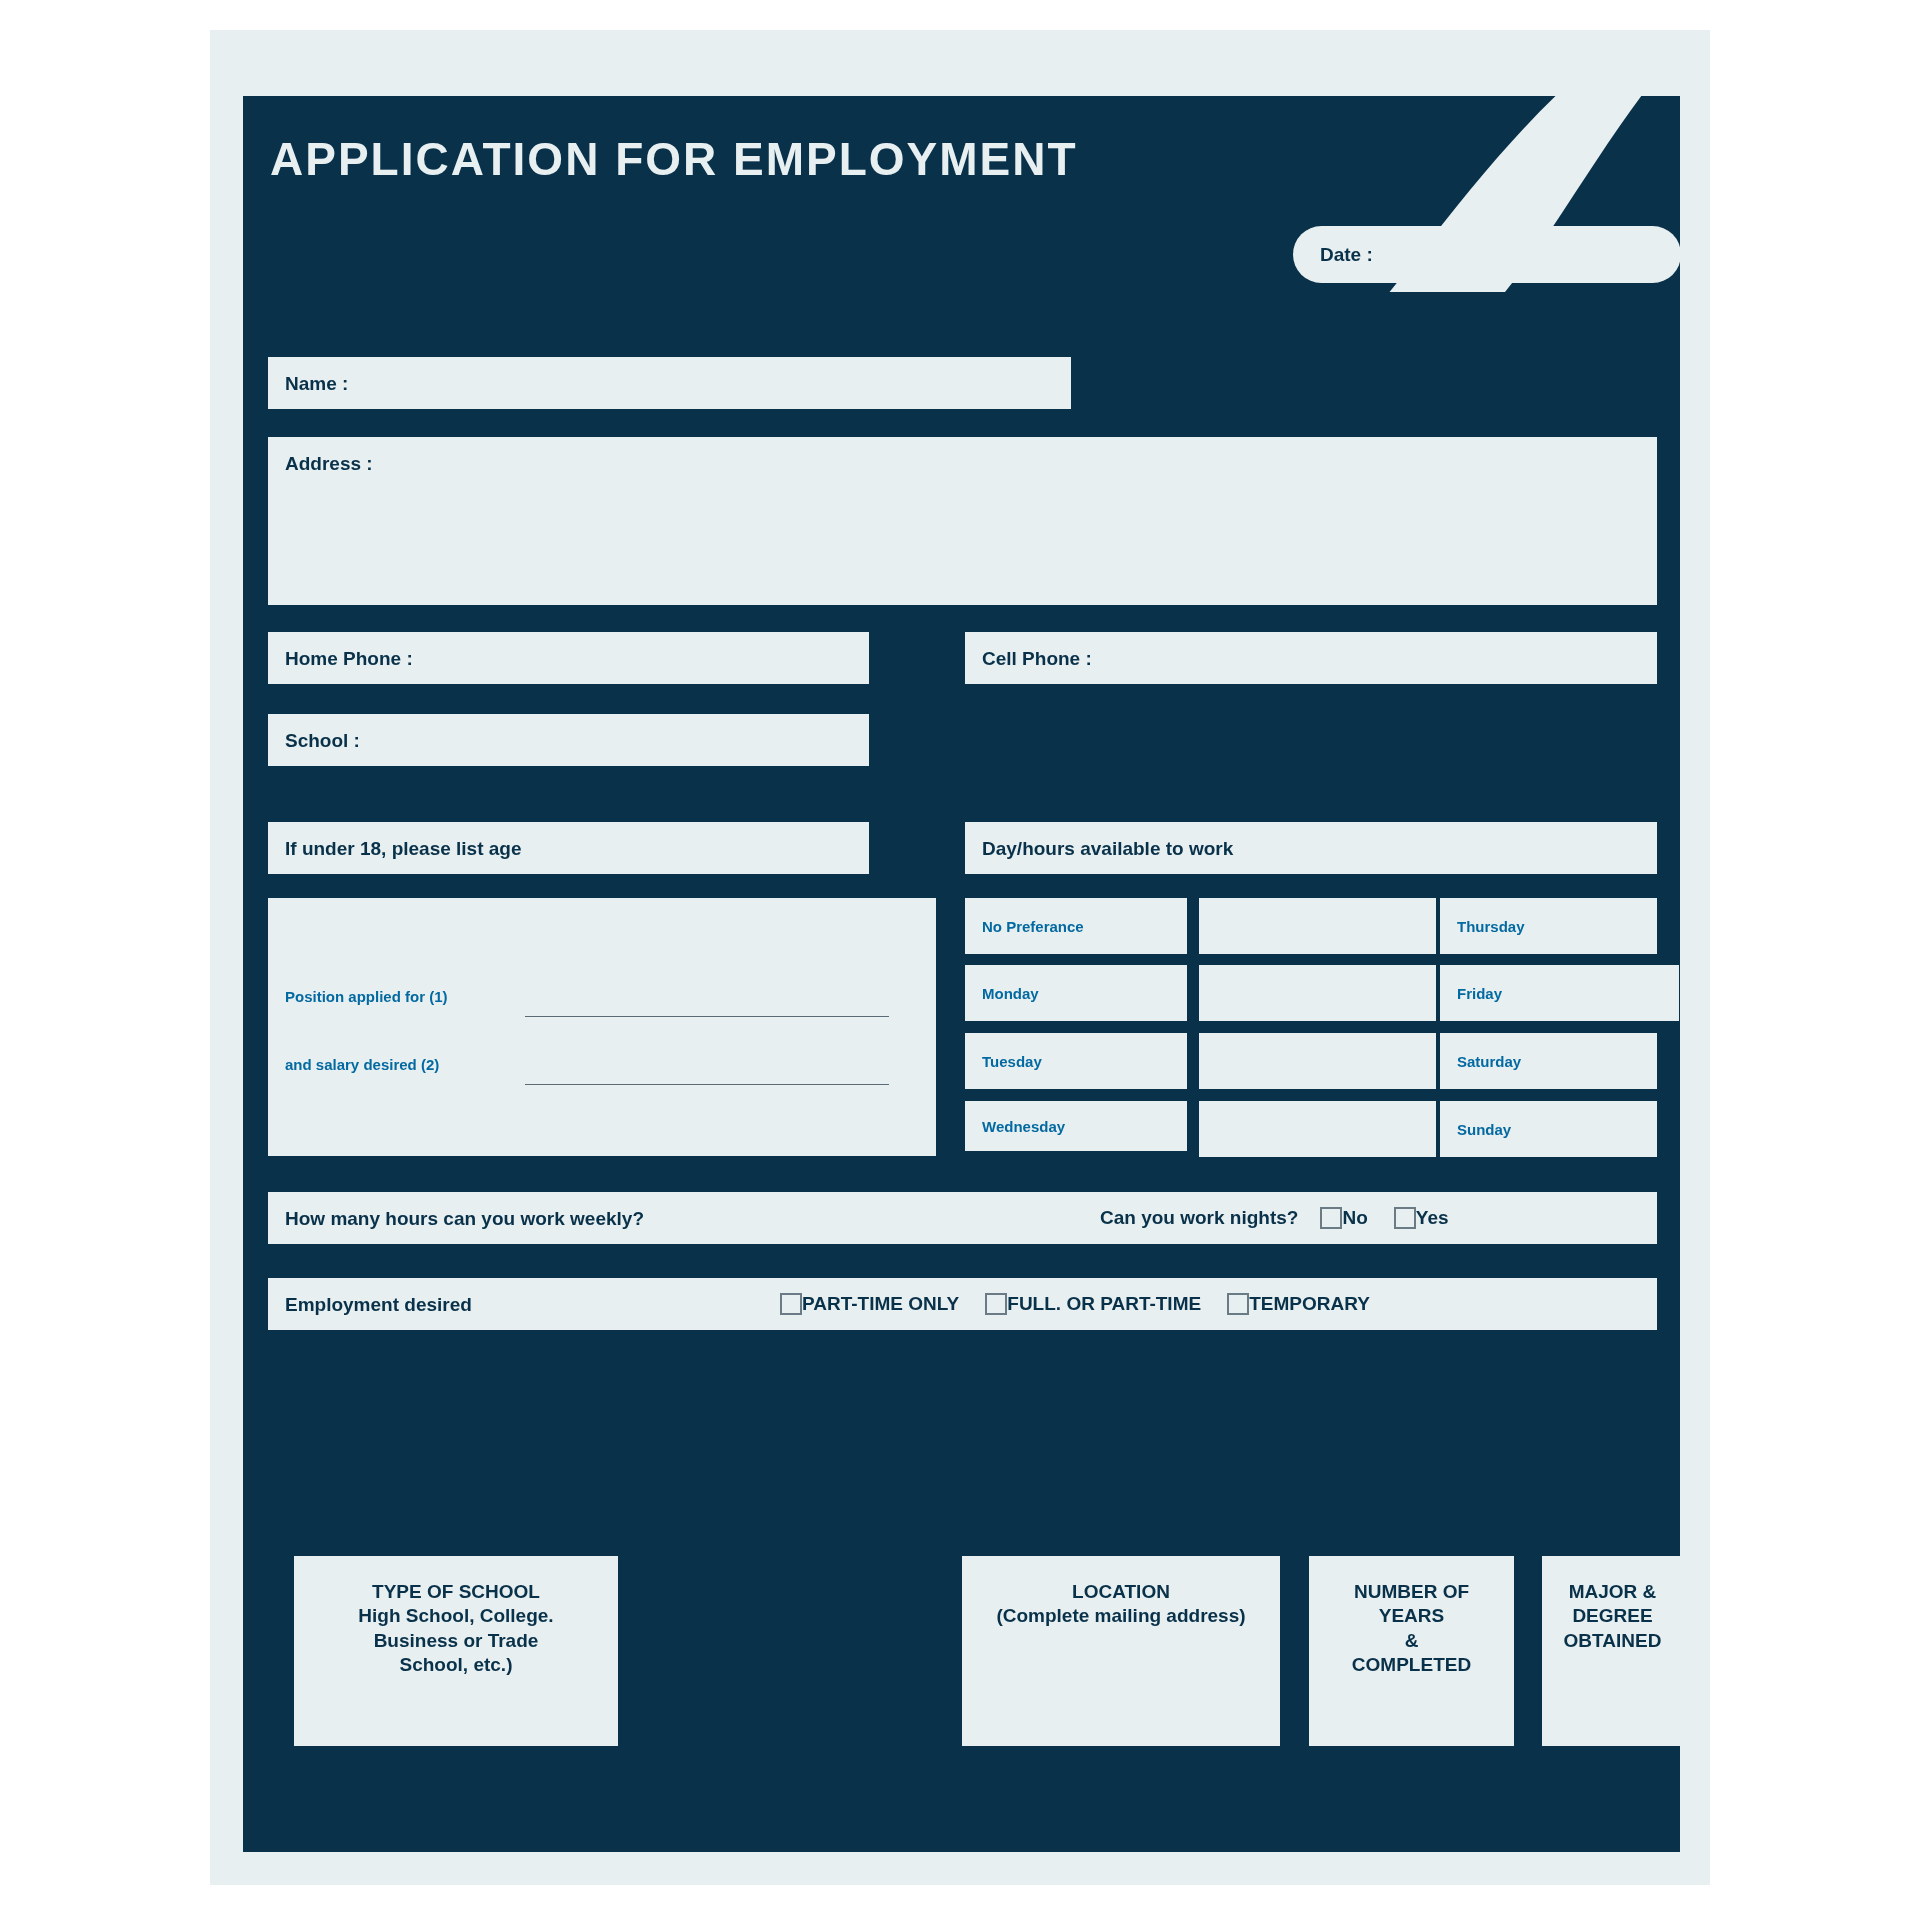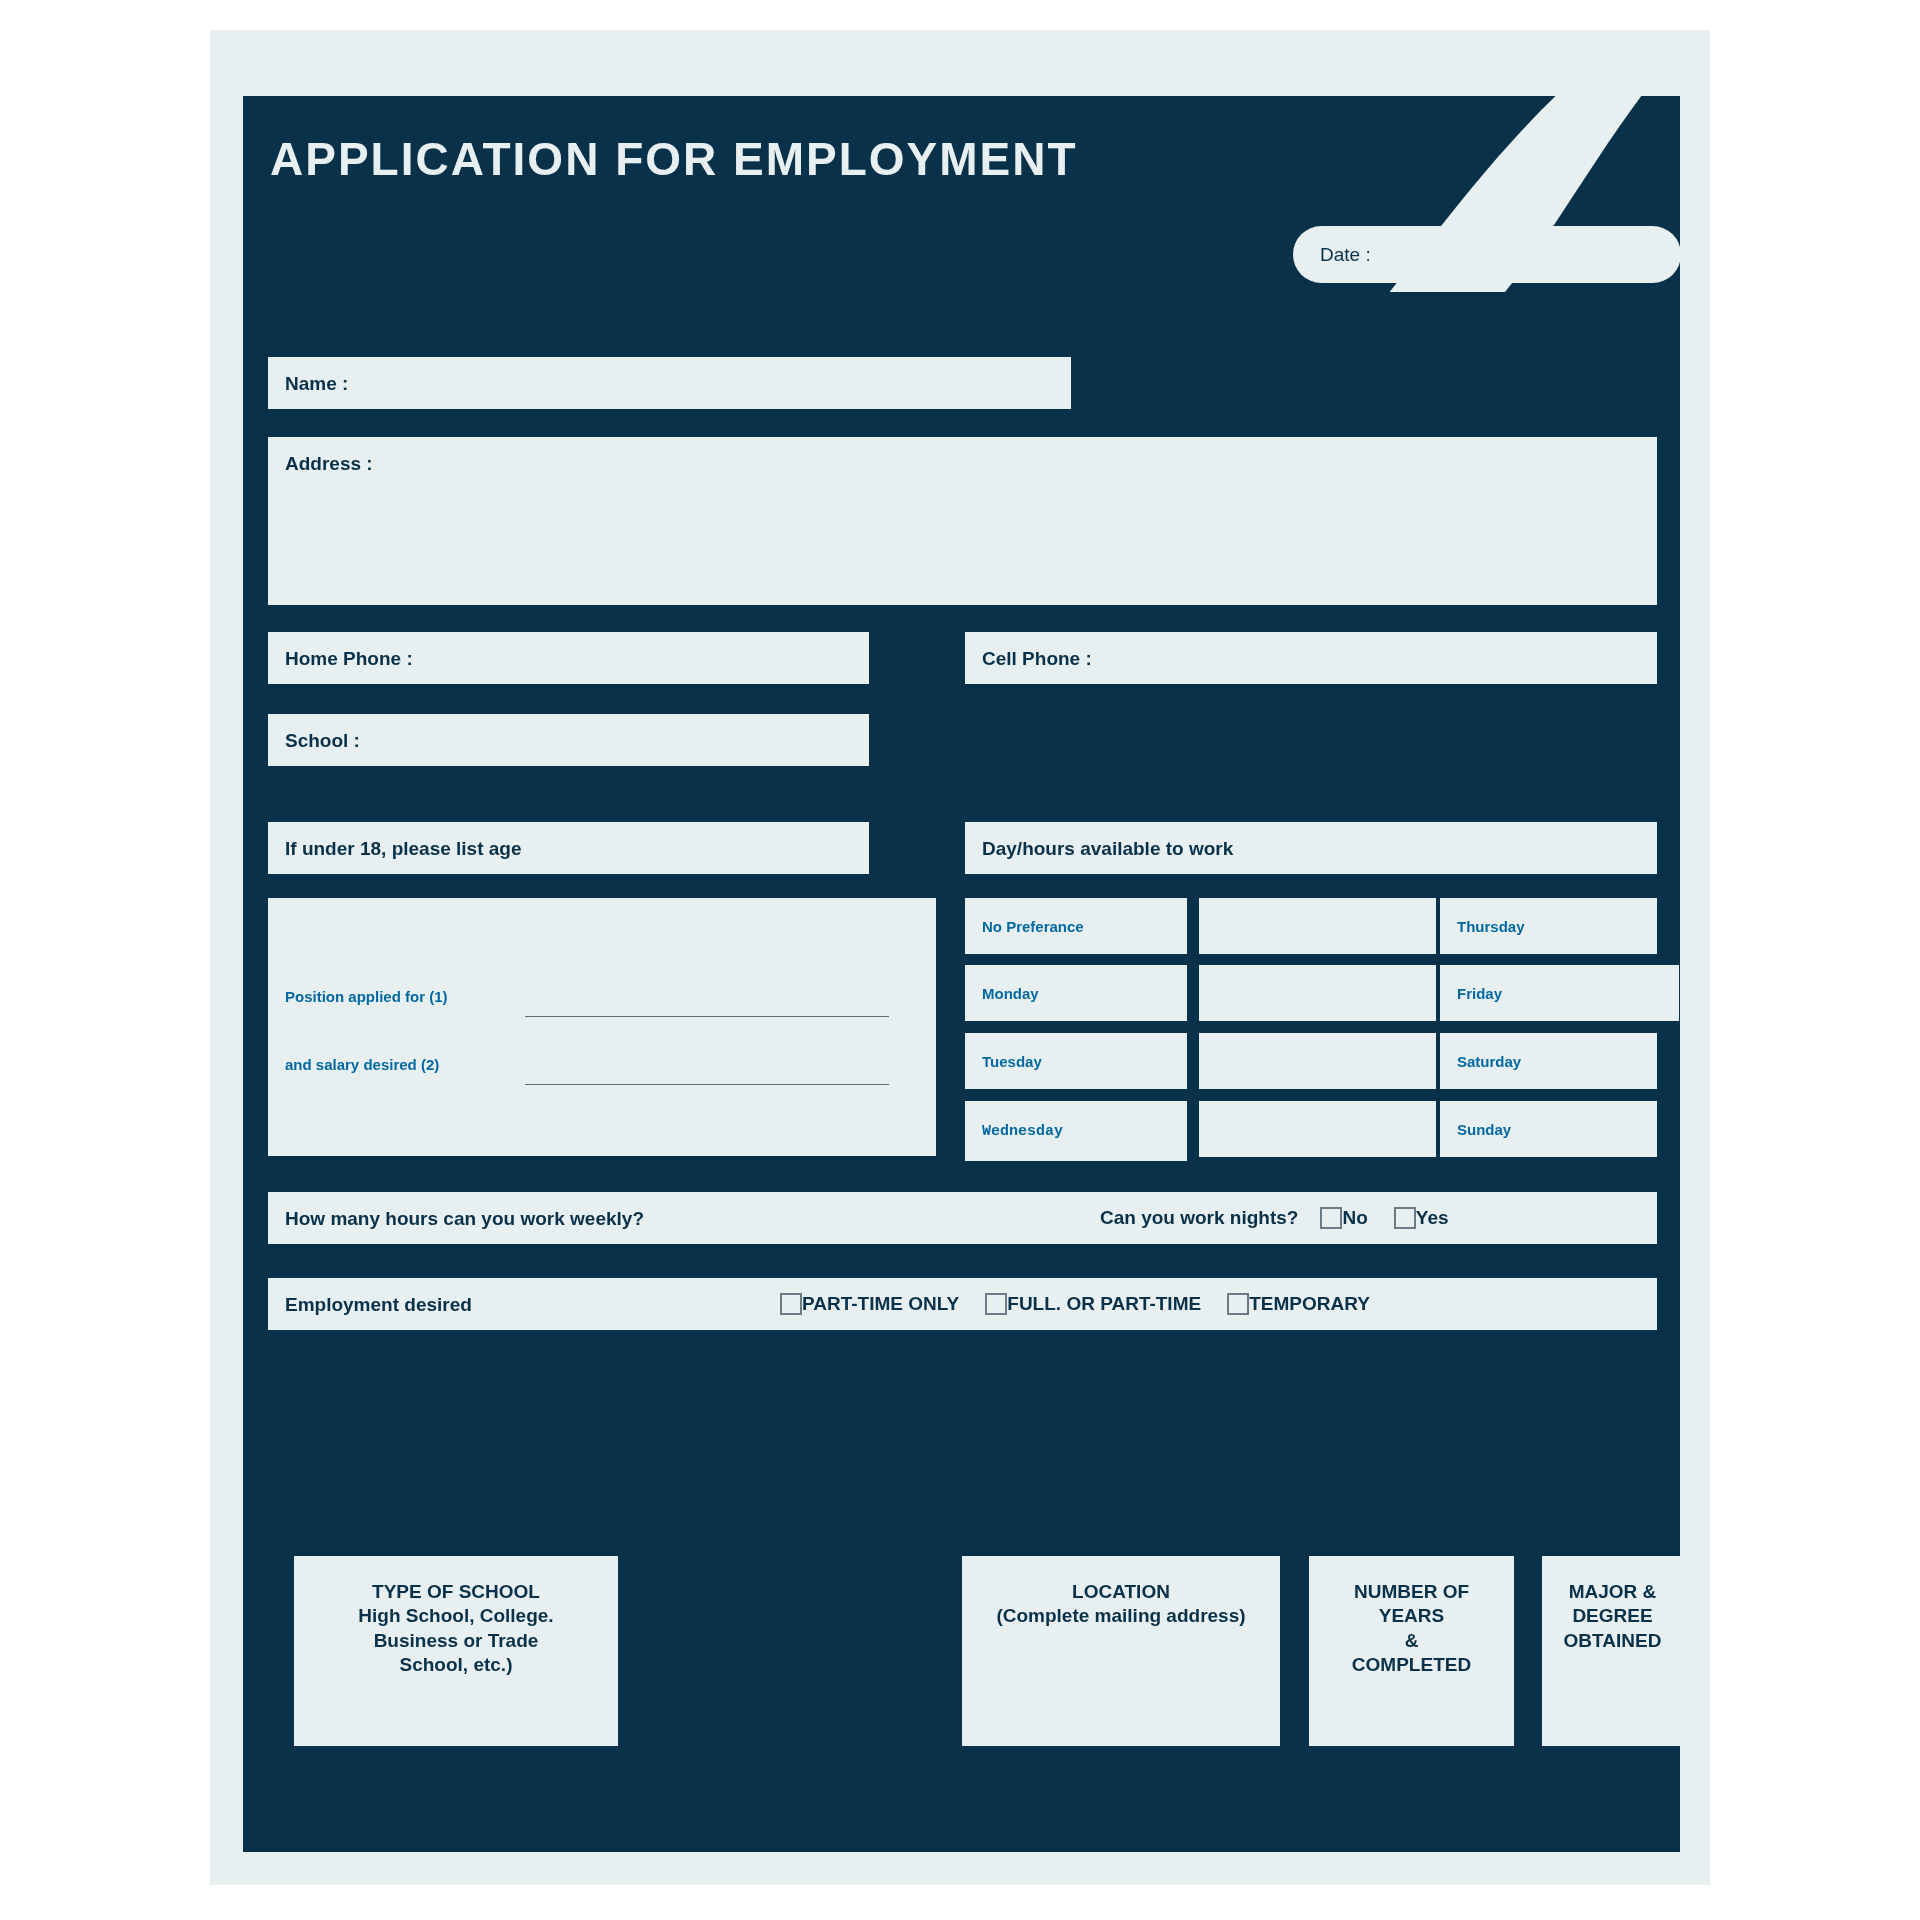--- a/index.html
+++ b/index.html
@@ -77,21 +77,21 @@
     height: 57px;
     background: #e8eff1;
     border-radius: 29px;
     display: flex;
     align-items: center;
     box-sizing: border-box;
     padding-left: 27px;
   }
   .date-pill span {
     font-size: 19px;
-    font-weight: normal;
+    font-weight: bold;
     color: #09324a;
   }
 
   
   .fld {
     position: absolute;
     background: #e8eff1;
     box-sizing: border-box;
   }
   .fld > .lbl {
@@ -241,21 +241,21 @@
   <div class="fld" style="left:965px; top:1033px; width:222px; height:56px;">
     <div class="cell-lbl">Tuesday</div>
   </div>
   <div class="fld" style="left:1199px; top:1033px; width:237px; height:56px;">
     <div class="cell-lbl"></div>
   </div>
   <div class="fld" style="left:1440px; top:1033px; width:217px; height:56px;">
     <div class="cell-lbl">Saturday</div>
   </div>
 
-  <div class="fld" style="left:965px; top:1101px; width:222px; height:60px;font-family:Liberation Mono, monospace;">
+  <div class="fld" style="left:965px; top:1101px; width:222px; height:50px;">
     <div class="cell-lbl">Wednesday</div>
   </div>
   <div class="fld" style="left:1199px; top:1101px; width:237px; height:56px;">
     <div class="cell-lbl"></div>
   </div>
   <div class="fld" style="left:1440px; top:1101px; width:217px; height:56px;">
     <div class="cell-lbl">Sunday</div>
   </div>
 
   <div class="fld" style="left:268px; top:1192px; width:1389px; height:52px;">

